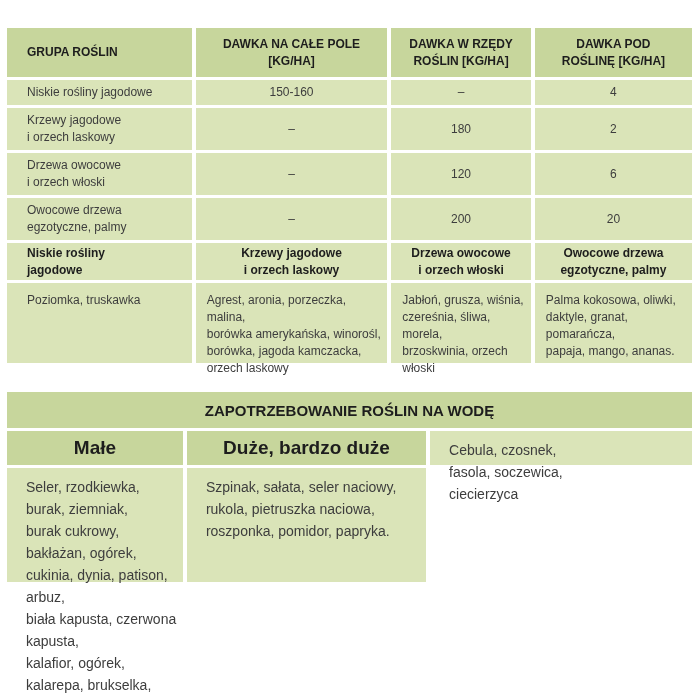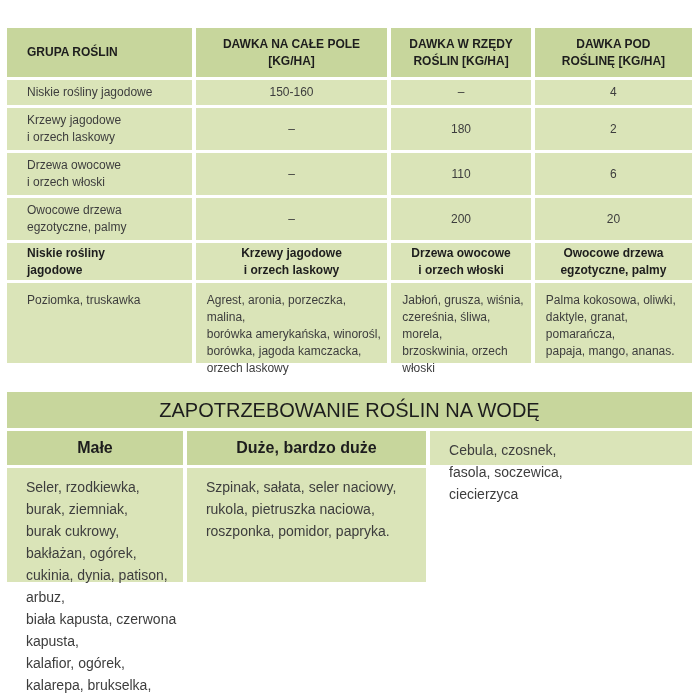--- a/index.html
+++ b/index.html
@@ -27,24 +27,24 @@
   .cell{background:var(--body-green);color:var(--text-dark);font-size:12px;
     line-height:1.4;display:flex;align-items:center;white-space:pre-line;}
   .head{background:var(--head-green);color:var(--text-black);font-weight:bold;
     justify-content:center;text-align:center;line-height:1.35;}
   .left{justify-content:flex-start;text-align:left;padding-left:20px;padding-right:6px;}
   .center{justify-content:center;text-align:center;}
   .bold{font-weight:bold;color:var(--text-black);}
   .top{align-items:flex-start;padding-top:9px;}
   .list{padding-left:11px;padding-right:0;line-height:17px;font-size:12px;}
 
-  .t2-title{background:var(--head-green);color:var(--text-black);font-weight:normal;
-    font-size:20px;grid-column:1 / -1;display:flex;align-items:center;justify-content:center;}
+  .t2-title{background:var(--head-green);color:var(--text-black);font-weight:bold;
+    font-size:15px;grid-column:1 / -1;display:flex;align-items:center;justify-content:center;}
   .t2-head{background:var(--head-green);color:var(--text-black);font-weight:bold;
-    font-size:16px;display:flex;align-items:center;justify-content:center;text-align:right;}
+    font-size:19px;display:flex;align-items:center;justify-content:center;text-align:right;}
   .t2-cell{background:var(--body-green);color:var(--text-dark);font-size:14px;
     line-height:22px;display:flex;align-items:flex-start;justify-content:flex-start;
     text-align:left;white-space:pre-line;padding:8px 6px 0 19px;}
 </style>
 </head>
 <body>
 
 <div class="page">
 
   <div id="table1" class="grid-table">
@@ -63,21 +63,21 @@
 
     <div class="cell left">Krzewy jagodowe
 i orzech laskowy</div>
     <div class="cell center">–</div>
     <div class="cell center">180</div>
     <div class="cell center">2</div>
 
     <div class="cell left">Drzewa owocowe
 i orzech włoski</div>
     <div class="cell center">–</div>
-    <div class="cell center">110</div>
+    <div class="cell center">120</div>
     <div class="cell center">6</div>
 
     <div class="cell left">Owocowe drzewa
 egzotyczne, palmy</div>
     <div class="cell center">–</div>
     <div class="cell center">200</div>
     <div class="cell center">20</div>
 
     <div class="cell left bold">Niskie rośliny
 jagodowe</div>

